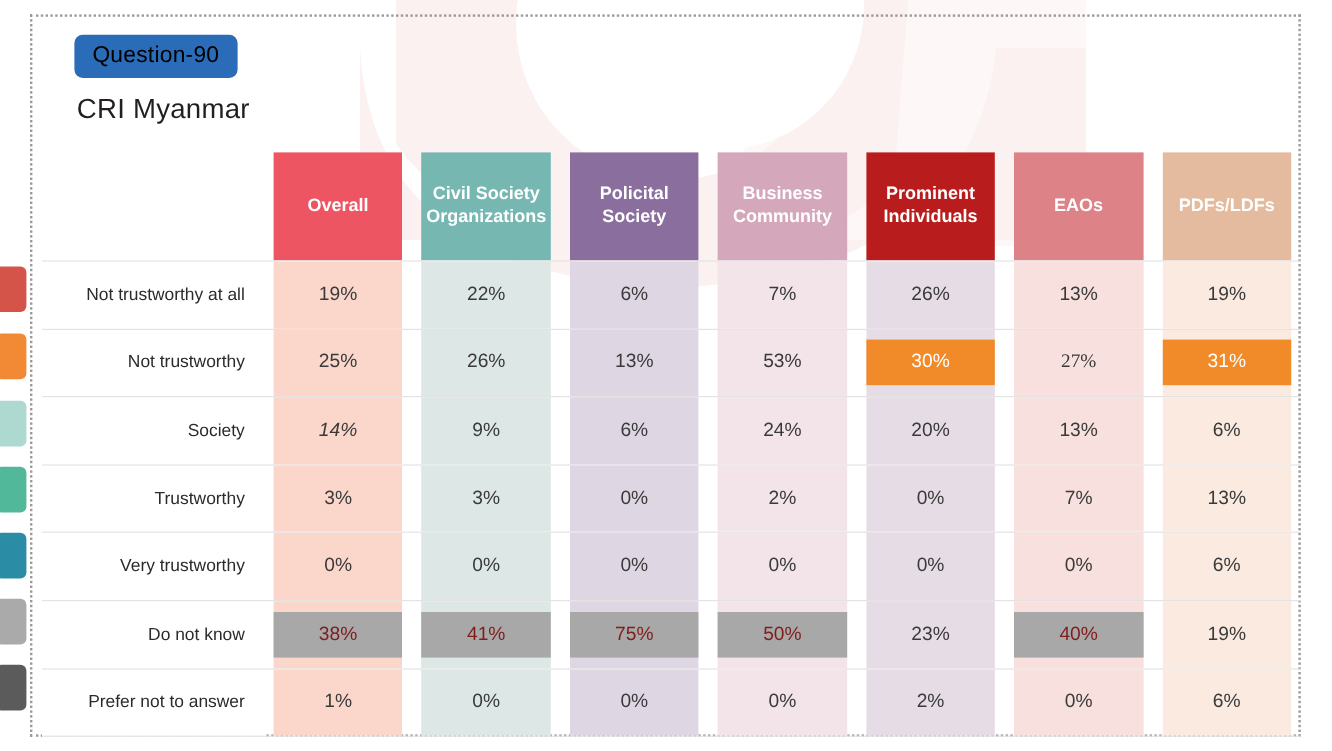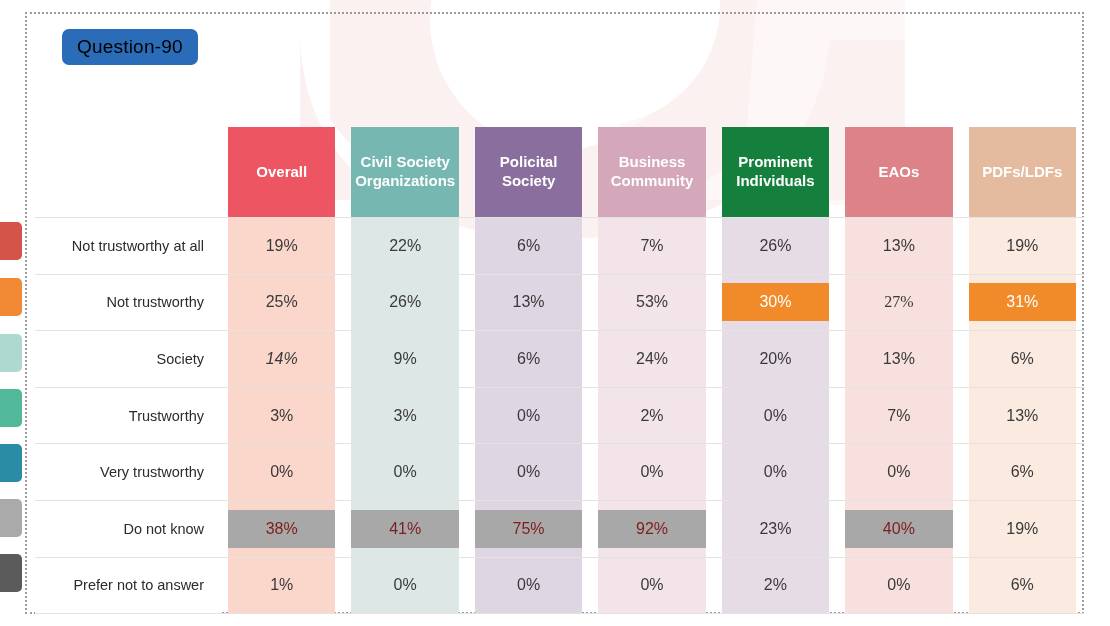--- a/index.html
+++ b/index.html
@@ -168,20 +168,21 @@
     <div class="legend-chip" style="background: rgb(174, 217, 208); top: 334px;"></div>
     <div class="legend-chip" style="background: rgb(82, 184, 154); top: 389px;"></div>
     <div class="legend-chip" style="background: rgb(43, 140, 165); top: 444px;"></div>
     <div class="legend-chip" style="background: rgb(170, 170, 170); top: 499px;"></div>
     <div class="legend-chip" style="background: rgb(91, 91, 91); top: 554px;"></div>
   </div>
 
 <div id="content">
 
   <div id="badge">Question-90</div>
+  <div id="page-title">CRI Myanmar</div>
 
   <div id="table-wrap">
     <table>
       <colgroup id="table-colgroup">
           <col class="label-col">
           <col class="data-col">
           <col class="data-col">
           <col class="data-col">
           <col class="data-col">
           <col class="data-col">
@@ -197,21 +198,21 @@
             <th>
               <div class="head-box" style="background: rgb(118, 183, 178);">Civil Society Organizations</div>
             </th>
             <th>
               <div class="head-box" style="background: rgb(138, 111, 158);">Policital Society</div>
             </th>
             <th>
               <div class="head-box" style="background: rgb(212, 167, 187);">Business Community</div>
             </th>
             <th>
-              <div class="head-box" style="background: #15803d;">Prominent Individuals</div>
+              <div class="head-box" style="background: #b91c1c;">Prominent Individuals</div>
             </th>
             <th>
               <div class="head-box" style="background: rgb(221, 130, 135);">EAOs</div>
             </th>
             <th>
               <div class="head-box" style="background: rgb(228, 187, 158);">PDFs/LDFs</div>
             </th>
           </tr>
       </thead>
       <tbody id="table-body">
@@ -417,21 +418,21 @@
                 <span class="cell-val">41%</span>
               </div>
             </td>
             <td>
               <div class="cell-band hl-gray" style="background: rgb(222, 215, 227);">
                 <span class="cell-val">75%</span>
               </div>
             </td>
             <td>
               <div class="cell-band hl-gray" style="background: rgb(242, 228, 232);">
-                <span class="cell-val">92%</span>
+                <span class="cell-val">50%</span>
               </div>
             </td>
             <td>
               <div class="cell-band" style="background: rgb(230, 220, 230);">
                 <span class="cell-val">23%</span>
               </div>
             </td>
             <td>
               <div class="cell-band hl-gray" style="background: rgb(247, 224, 221);">
                 <span class="cell-val">40%</span>

